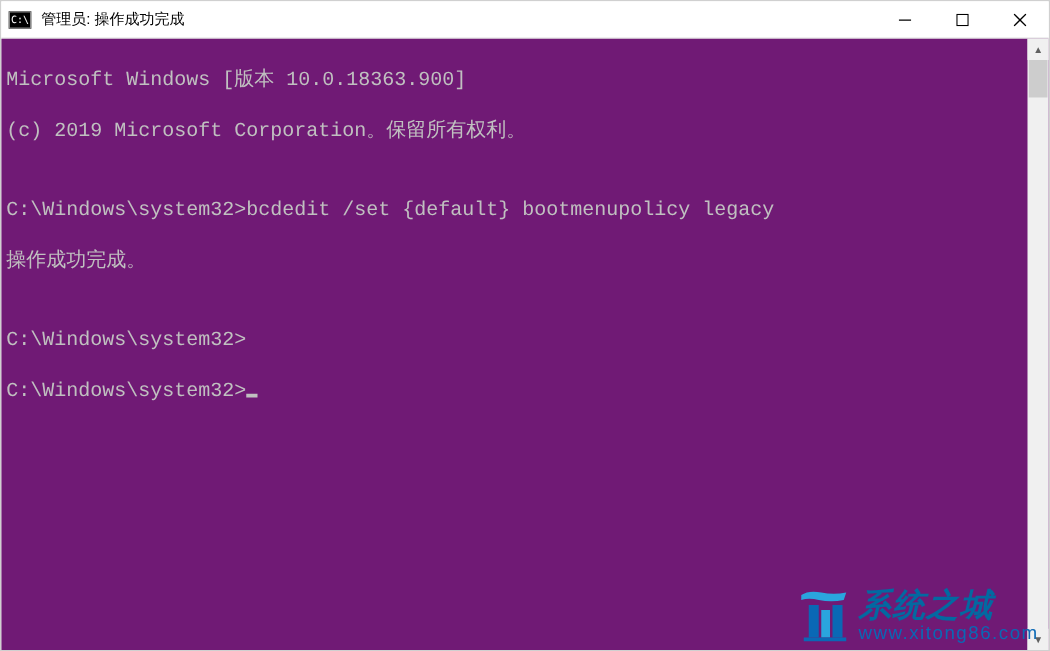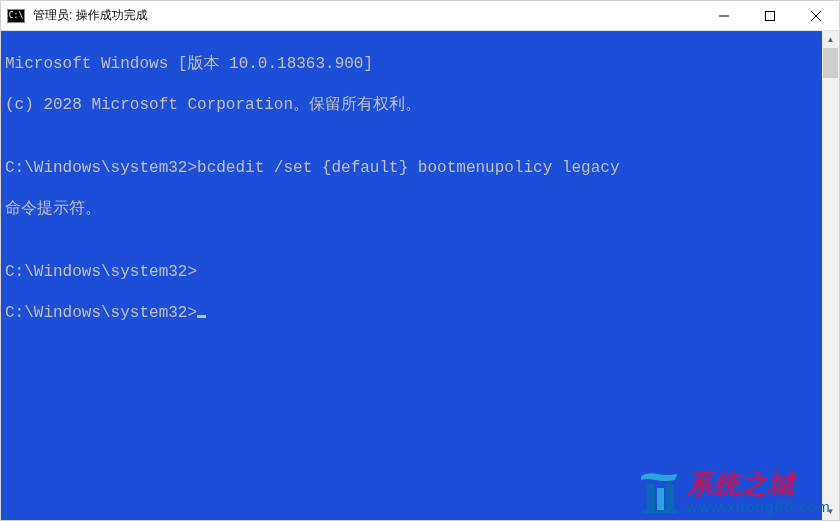--- a/index.html
+++ b/index.html
@@ -58,21 +58,21 @@
       color: #000000;
       background: transparent;
       border: none;
       cursor: pointer;
     }
     .titlebar-button svg {
       width: 10px;
       height: 10px;
     }
     .terminal {
-      background: #1d4ed8;
+      background: #701a75;
       color: #c0c0c0;
       font-family: "NSimSun", "SimSun", Consolas, "Courier New", monospace;
       font-size: 16px;
       line-height: 1.3;
       padding: 2px 4px;
       height: calc(100% - 30px);
       white-space: pre;
       overflow: hidden;
       position: relative;
     }
@@ -136,21 +136,21 @@
     }
     .watermark-text {
       display: flex;
       flex-direction: column;
       line-height: 1;
     }
     .watermark-title {
       font-size: 26px;
       font-weight: bold;
       font-style: italic;
-      color: #be185d;
+      color: #0369a1;
       font-family: "Microsoft YaHei", sans-serif;
       letter-spacing: 1px;
     }
     .watermark-url {
       font-size: 15px;
       color: #0a68b5;
       font-family: Arial, sans-serif;
       letter-spacing: 1.2px;
       margin-top: 2px;
     }
@@ -176,24 +176,24 @@
       <svg viewBox="0 0 10 10">
           <line x1="0" y1="0" x2="10" y2="10" stroke="#000" stroke-width="1"></line>
           <line x1="10" y1="0" x2="0" y2="10" stroke="#000" stroke-width="1"></line>
         </svg>
     </button>
   </div>
 </div>
 
 <div class="terminal">
 <span class="terminal-line">Microsoft Windows [版本 10.0.18363.900]</span>
-<span class="terminal-line">(c) 2028 Microsoft Corporation。保留所有权利。</span>
+<span class="terminal-line">(c) 2019 Microsoft Corporation。保留所有权利。</span>
 <span class="terminal-line"></span>
 <span class="terminal-line"><span class="prompt">C:\Windows\system32&gt;</span><span>bcdedit /set {default} bootmenupolicy legacy</span></span>
-<span class="terminal-line">命令提示符。</span>
+<span class="terminal-line">操作成功完成。</span>
 <span class="terminal-line"></span>
 <span class="terminal-line"><span class="prompt">C:\Windows\system32&gt;</span></span>
 <span class="terminal-line"><span class="prompt">C:\Windows\system32&gt;</span><span class="cursor"></span></span>
 </div>
 
 <div class="scrollbar">
   <div class="scrollbar-arrow up">▲</div>
   <div class="scrollbar-thumb"></div>
   <div class="scrollbar-arrow down">▼</div>
 </div>

